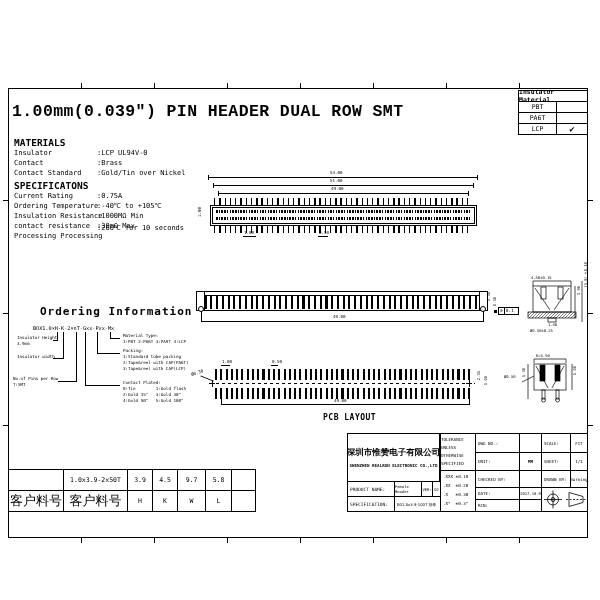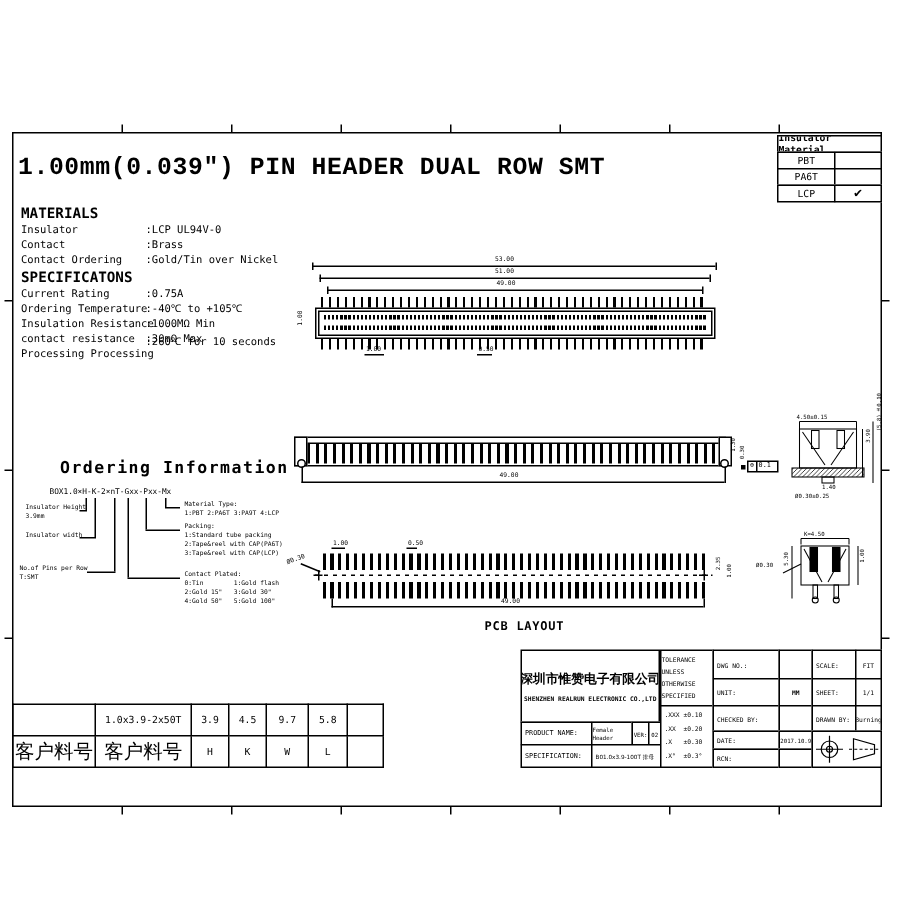--- a/index.html
+++ b/index.html
@@ -50,21 +50,21 @@
   <div class="tkh" style="left:588px;top:313px;"></div>
   <div class="tkh" style="left:588px;top:425px;"></div>
 
   <div class="t b" style="left:12px;top:104px;font-size:16.5px;letter-spacing:0.4px;font-family:Liberation Mono, monospace;">1.00mm(0.039″) PIN HEADER DUAL ROW SMT</div>
 
   <div class="t b f95" style="left:14px;top:138px;">MATERIALS</div>
   <div class="t f70" style="left:14px;top:150px;">Insulator</div>
   <div class="t f70" style="left:97px;top:150px;">:LCP UL94V-0</div>
   <div class="t f70" style="left:14px;top:160px;">Contact</div>
   <div class="t f70" style="left:97px;top:160px;">:Brass</div>
-  <div class="t f70" style="left:14px;top:170px;">Contact Ordering</div>
+  <div class="t f70" style="left:14px;top:170px;">Contact Standard</div>
   <div class="t f70" style="left:97px;top:170px;">:Gold/Tin over Nickel</div>
 
   <div class="t b f95" style="left:14px;top:181px;">SPECIFICATONS</div>
   <div class="t f70" style="left:14px;top:193px;">Current Rating</div>
   <div class="t f70" style="left:97px;top:193px;">:0.75A</div>
   <div class="t f70" style="left:14px;top:203px;">Ordering Temperature</div>
   <div class="t f70" style="left:97px;top:203px;">:-40℃ to +105℃</div>
   <div class="t f70" style="left:14px;top:213px;">Insulation Resistance</div>
   <div class="t f70" style="left:97px;top:213px;">:1000MΩ Min</div>
   <div class="t f70" style="left:14px;top:223px;">contact resistance</div>

